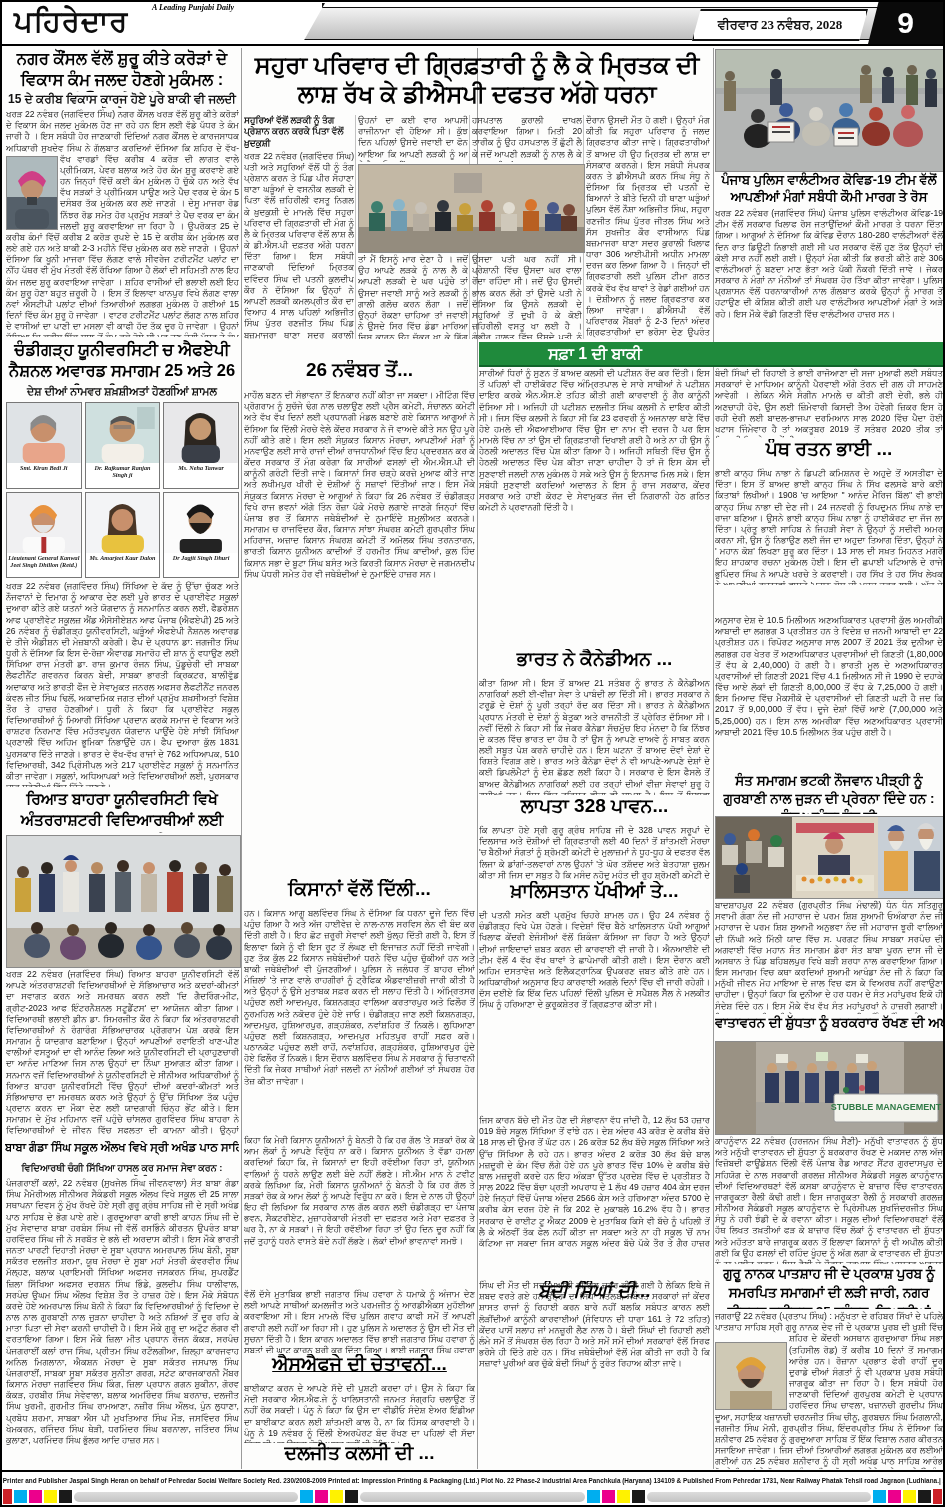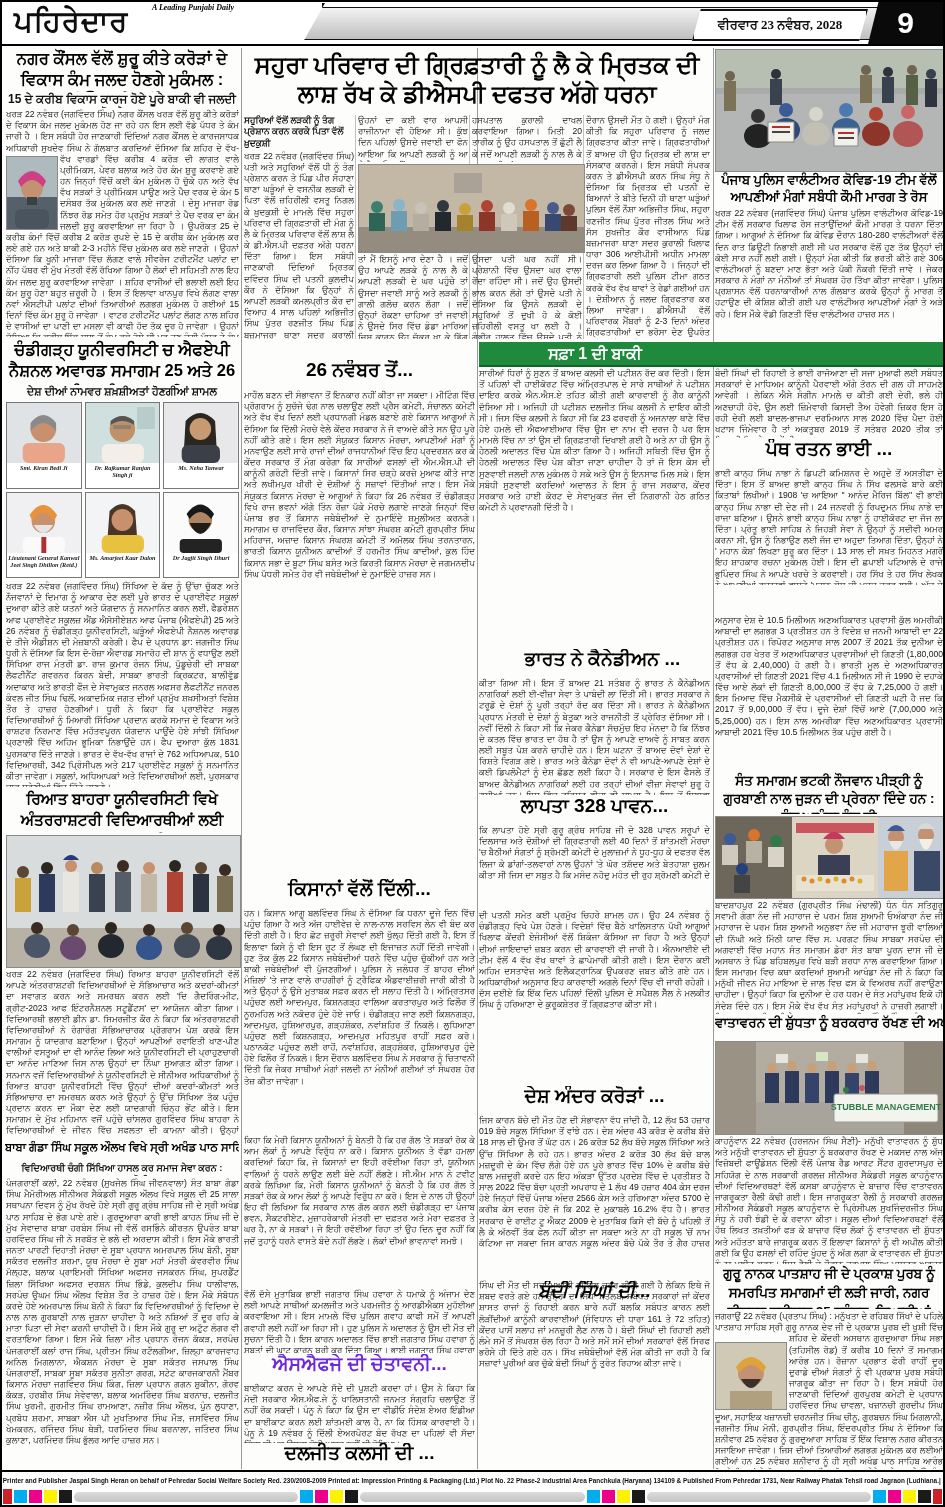--- a/index.html
+++ b/index.html
@@ -5,21 +5,21 @@
   html,body{margin:0;padding:0;background:#e9e9e9;}
   .page{position:relative;width:945px;height:1507px;background:#fdfdfc;margin:0 auto;
         font-family:"Liberation Sans","DejaVu Sans",sans-serif;color:#111;
         border:2px solid #000;box-sizing:border-box;overflow:hidden;}
   .abs{position:absolute;}
   .body-text{font-size:8.6px;line-height:1.3;text-align:justify;color:#161616;overflow:hidden;}
   .lead-bold{font-weight:bold;font-size:9px;line-height:1.25;margin-bottom:2px;}
   .headline{font-weight:bold;text-align:center;color:#000;overflow:hidden;}
   .sec-title{font-weight:bold;text-align:center;font-size:19px;line-height:1.1;color:#000;
              overflow:hidden;white-space:nowrap;}
-  .sec-title.pink{color:#6d28d9;}
+  .sec-title.pink{color:#000000;text-decoration:underline;}
   .subhead{font-weight:bold;text-align:center;overflow:hidden;}
   .vrule{position:absolute;width:1px;background:#9a9a9a;}
   .vrule.lite{background:#c2c2c2;}
   .photo{position:absolute;overflow:hidden;border:1px solid #8a8a8a;background:#cfcfcf;}
   .photo svg{display:block;width:100%;height:100%;}
   .banner{position:absolute;background:#1f8a3c;border-bottom:2px solid #11632a;}
   .banner span{display:block;width:232px;text-align:center;color:#fff;font-weight:bold;
                font-size:16px;line-height:23px;}
   .pgrid{position:absolute;display:grid;grid-template-columns:repeat(3,1fr);gap:3px;}
   .pcell{border:1px solid #777;background:#fff;display:flex;flex-direction:column;}
@@ -149,29 +149,29 @@
 
   <div class="abs body-text" style="left:242px;top:1287px;width:231px;height:64px;">ਵੱਲੋਂ ਦੱਸੇ ਮੁਤਾਬਿਕ ਭਾਈ ਜਗਤਾਰ ਸਿੰਘ ਹਵਾਰਾ ਨੇ ਧਮਾਕੇ ਨੂੰ ਅੰਜਾਮ ਦੇਣ ਲਈ ਆਪਣੇ ਸਾਥੀਆਂ ਕਮਲਜੀਤ ਅਤੇ ਪਰਮਜੀਤ ਨੂੰ ਆਰਡੀਐਕਸ ਮੁਹੱਈਆ ਕਰਵਾਇਆ ਸੀ। ਇਸ ਮਾਮਲੇ ਵਿੱਚ ਪੁਲਿਸ ਗਵਾਹ ਕਾਫੀ ਸਮੇਂ ਤੋਂ ਆਪਣੀ ਗਵਾਹੀ ਲਈ ਨਹੀਂ ਆ ਰਿਹਾ ਸੀ। ਹੁਣ ਪੁਲਿਸ ਨੇ ਅਦਾਲਤ ਨੂੰ ਉਸ ਦੀ ਮੌਤ ਦੀ ਸੂਚਨਾ ਦਿੱਤੀ ਹੈ। ਇਸ ਕਾਰਨ ਅਦਾਲਤ ਵਿੱਚ ਭਾਈ ਜਗਤਾਰ ਸਿੰਘ ਹਵਾਰਾ ਨੂੰ ਸਬੂਤਾਂ ਦੀ ਘਾਟ ਕਾਰਨ ਬਰੀ ਕਰ ਦਿੱਤਾ ਗਿਆ। ਭਾਈ ਜਗਤਾਰ ਸਿੰਘ ਹਵਾਰਾ ਇਸ ਸਮੇਂ ਦਿੱਲੀ ਦੀ ਮੰਡੋਲੀ ਜੇਲ੍ਹ ਵਿੱਚ ਬੰਦ ਹਨ।</div>
 
   <div class="abs sec-title pink" style="left:242px;top:1352px;width:231px;height:28px;">ਐਸਐਫਜੇ ਦੀ ਚੇਤਾਵਨੀ...</div>
   <div class="abs body-text" style="left:242px;top:1381px;width:231px;height:60px;">ਬਾਈਕਾਟ ਕਰਨ ਦੇ ਆਪਣੇ ਸੱਦੇ ਦੀ ਪੁਸ਼ਟੀ ਕਰਦਾ ਹਾਂ। ਉਸ ਨੇ ਕਿਹਾ ਕਿ ਮੋਦੀ ਸਰਕਾਰ ਐਸ.ਐਫ.ਜੇ ਨੂੰ ਖਾਲਿਸਤਾਨੀ ਜਨਮਤ ਸੰਗ੍ਰਹਿ ਚਲਾਉਣ ਤੋਂ ਨਹੀਂ ਰੋਕ ਸਕਦੀ। ਪੰਨੂ ਨੇ ਕਿਹਾ ਕਿ ਉਸ ਦਾ ਵੀਡੀਓ ਸੰਦੇਸ਼ ਏਅਰ ਇੰਡੀਆ ਦਾ ਬਾਈਕਾਟ ਕਰਨ ਲਈ ਸ਼ਾਂਤਮਈ ਕਾਲ ਹੈ, ਨਾ ਕਿ ਹਿੰਸਕ ਕਾਰਵਾਈ ਹੈ। ਪੰਨੂ ਨੇ 19 ਨਵੰਬਰ ਨੂੰ ਦਿੱਲੀ ਏਅਰਪੋਰਟ ਬੰਦ ਰੱਖਣ ਦਾ ਪਹਿਲਾਂ ਵੀ ਸੱਦਾ ਦਿੱਤਾ ਸੀ ਪਰ ਉਸਦਾ ਕੋਈ ਅਸਰ ਨਹੀਂ ਸੀ ਹੋਇਆ।</div>
 
   <div class="abs sec-title" style="left:242px;top:1441px;width:231px;height:26px;">ਦਲਜੀਤ ਕਲਸੀ ਦੀ ...</div>
 
   <div class="abs body-text" style="left:477px;top:366px;width:231px;height:280px;">ਸਾਰੀਆਂ ਧਿਰਾਂ ਨੂੰ ਸੁਣਨ ਤੋਂ ਬਾਅਦ ਕਲਸੀ ਦੀ ਪਟੀਸ਼ਨ ਰੱਦ ਕਰ ਦਿੱਤੀ। ਇਸ ਤੋਂ ਪਹਿਲਾਂ ਵੀ ਹਾਈਕੋਰਟ ਵਿੱਚ ਅੰਮ੍ਰਿਤਪਾਲ ਦੇ ਸਾਰੇ ਸਾਥੀਆਂ ਨੇ ਪਟੀਸ਼ਨ ਦਾਇਰ ਕਰਕੇ ਐਨ.ਐਸ.ਏ ਤਹਿਤ ਕੀਤੀ ਗਈ ਕਾਰਵਾਈ ਨੂੰ ਗੈਰ ਕਾਨੂੰਨੀ ਦੱਸਿਆ ਸੀ। ਅਜਿਹੀ ਹੀ ਪਟੀਸ਼ਨ ਦਲਜੀਤ ਸਿੰਘ ਕਲਸੀ ਨੇ ਦਾਇਰ ਕੀਤੀ ਸੀ। ਜਿਸ ਵਿੱਚ ਕਲਸੀ ਨੇ ਕਿਹਾ ਸੀ ਕਿ 23 ਫਰਵਰੀ ਨੂੰ ਅਜਨਾਲਾ ਥਾਣੇ ਵਿੱਚ ਹੋਏ ਹਮਲੇ ਦੀ ਐਫਆਈਆਰ ਵਿੱਚ ਉਸ ਦਾ ਨਾਮ ਵੀ ਦਰਜ ਹੈ ਪਰ ਇਸ ਮਾਮਲੇ ਵਿੱਚ ਨਾ ਤਾਂ ਉਸ ਦੀ ਗ੍ਰਿਫ਼ਤਾਰੀ ਦਿਖਾਈ ਗਈ ਹੈ ਅਤੇ ਨਾ ਹੀ ਉਸ ਨੂੰ ਹੇਠਲੀ ਅਦਾਲਤ ਵਿੱਚ ਪੇਸ਼ ਕੀਤਾ ਗਿਆ ਹੈ। ਅਜਿਹੀ ਸਥਿਤੀ ਵਿੱਚ ਉਸ ਨੂੰ ਹੇਠਲੀ ਅਦਾਲਤ ਵਿੱਚ ਪੇਸ਼ ਕੀਤਾ ਜਾਣਾ ਚਾਹੀਦਾ ਹੈ ਤਾਂ ਜੋ ਇਸ ਕੇਸ ਦੀ ਸੁਣਵਾਈ ਜਲਦੀ ਨਾਲ ਮੁਕੰਮਲ ਹੋ ਸਕੇ ਅਤੇ ਉਸ ਨੂੰ ਇਨਸਾਫ ਮਿਲ ਸਕੇ। ਇਸ ਸਬੰਧੀ ਸੁਣਵਾਈ ਕਰਦਿਆਂ ਅਦਾਲਤ ਨੇ ਇਸ ਨੂੰ ਰਾਜ ਸਰਕਾਰ, ਕੇਂਦਰ ਸਰਕਾਰ ਅਤੇ ਹਾਈ ਕੋਰਟ ਦੇ ਸੇਵਾਮੁਕਤ ਜੱਜ ਦੀ ਨਿਗਰਾਨੀ ਹੇਠ ਗਠਿਤ ਕਮੇਟੀ ਨੇ ਪ੍ਰਵਾਨਗੀ ਦਿੱਤੀ ਹੈ।</div>
 
-  <div class="abs sec-title" style="left:477px;top:647px;width:231px;height:28px;margin-left:8px;">ਭਾਰਤ ਨੇ ਕੈਨੇਡੀਅਨ ...</div>
+  <div class="abs sec-title" style="left:477px;top:647px;width:231px;height:28px;">ਭਾਰਤ ਨੇ ਕੈਨੇਡੀਅਨ ...</div>
   <div class="abs body-text" style="left:477px;top:676px;width:231px;height:117px;">ਕੀਤਾ ਗਿਆ ਸੀ। ਇਸ ਤੋਂ ਬਾਅਦ 21 ਸਤੰਬਰ ਨੂੰ ਭਾਰਤ ਨੇ ਕੈਨੇਡੀਅਨ ਨਾਗਰਿਕਾਂ ਲਈ ਈ-ਵੀਜ਼ਾ ਸੇਵਾ ਤੇ ਪਾਬੰਦੀ ਲਾ ਦਿੱਤੀ ਸੀ। ਭਾਰਤ ਸਰਕਾਰ ਨੇ ਟਰੂਡੋ ਦੇ ਦੋਸ਼ਾਂ ਨੂੰ ਪੂਰੀ ਤਰ੍ਹਾਂ ਰੱਦ ਕਰ ਦਿੱਤਾ ਸੀ। ਭਾਰਤ ਨੇ ਕੈਨੇਡੀਅਨ ਪ੍ਰਧਾਨ ਮੰਤਰੀ ਦੇ ਦੋਸ਼ਾਂ ਨੂੰ ਬੇਤੁਕਾ ਅਤੇ ਰਾਜਨੀਤੀ ਤੋਂ ਪ੍ਰੇਰਿਤ ਦੱਸਿਆ ਸੀ। ਨਵੀਂ ਦਿੱਲੀ ਨੇ ਕਿਹਾ ਸੀ ਕਿ ਜੇਕਰ ਕੈਨੇਡਾ ਸੱਚਮੁੱਚ ਇਹ ਮੰਨਦਾ ਹੈ ਕਿ ਨਿੱਝਰ ਦੇ ਕਤਲ ਵਿੱਚ ਭਾਰਤ ਦਾ ਹੱਥ ਹੈ ਤਾਂ ਉਸ ਨੂੰ ਆਪਣੇ ਦਾਅਵੇ ਨੂੰ ਸਾਬਤ ਕਰਨ ਲਈ ਸਬੂਤ ਪੇਸ਼ ਕਰਨੇ ਚਾਹੀਦੇ ਹਨ। ਇਸ ਘਟਨਾ ਤੋਂ ਬਾਅਦ ਦੋਵਾਂ ਦੇਸ਼ਾਂ ਦੇ ਰਿਸ਼ਤੇ ਵਿਗੜ ਗਏ। ਭਾਰਤ ਅਤੇ ਕੈਨੇਡਾ ਦੋਵਾਂ ਨੇ ਵੀ ਆਪਣੇ-ਆਪਣੇ ਦੇਸ਼ਾਂ ਦੇ ਕਈ ਡਿਪਲੋਮੈਟਾਂ ਨੂੰ ਦੇਸ਼ ਛੱਡਣ ਲਈ ਕਿਹਾ ਹੈ। ਸਰਕਾਰ ਦੇ ਇਸ ਫੈਸਲੇ ਤੋਂ ਬਾਅਦ ਕੈਨੇਡੀਅਨ ਨਾਗਰਿਕਾਂ ਲਈ ਹਰ ਤਰ੍ਹਾਂ ਦੀਆਂ ਵੀਜ਼ਾ ਸੇਵਾਵਾਂ ਸ਼ੁਰੂ ਹੋ ਗਈਆਂ ਹਨ। ਇਸ ਵਿੱਚ ਟੂਰਿਸਟ ਵੀਜ਼ਾ ਵੀ ਸ਼ਾਮਲ ਹੈ। ਇਸ ਤੋਂ ਇਲਾਵਾ ਐਂਟਰੀ ਵੀਜ਼ਾ, ਬਿਜ਼ਨਸ ਵੀਜ਼ਾ, ਮੈਡੀਕਲ ਵੀਜ਼ਾ ਅਤੇ ਕਾਨਫਰੰਸ ਵੀਜ਼ਾ ਵੀ ਸ਼ੁਰੂ ਕੀਤਾ ਗਿਆ ਹੈ।</div>
 
   <div class="abs sec-title" style="left:477px;top:794px;width:231px;height:28px;">ਲਾਪਤਾ 328 ਪਾਵਨ...</div>
   <div class="abs body-text" style="left:477px;top:823px;width:231px;height:55px;">ਕਿ ਲਾਪਤਾ ਹੋਏ ਸ੍ਰੀ ਗੁਰੂ ਗ੍ਰੰਥ ਸਾਹਿਬ ਜੀ ਦੇ 328 ਪਾਵਨ ਸਰੂਪਾਂ ਦੇ ਦਿਲਸਾਜ਼ ਅਤੇ ਦੋਸ਼ੀਆਂ ਦੀ ਗ੍ਰਿਫਤਾਰੀ ਲਈ 40 ਦਿਨਾਂ ਤੋਂ ਸ਼ਾਂਤਮਈ ਮੋਰਚਾ 'ਚ ਬੈਠੀਆਂ ਸੰਗਤਾਂ ਨੂੰ ਸ਼੍ਰੋਮਣੀ ਕਮੇਟੀ ਦੇ ਮੁਲਾਜ਼ਮਾਂ ਨੇ ਧੂਹ-ਧੂਹ ਕੇ ਦਫਤਰ ਵੱਲ ਲਿਜਾ ਕੇ ਡਾਂਗਾਂ-ਤਲਵਾਰਾਂ ਨਾਲ ਉਹਨਾਂ 'ਤੇ ਘੋਰ ਤਸ਼ੱਦਦ ਅਤੇ ਬੇਤਹਾਸ਼ਾ ਜ਼ੁਲਮ ਕੀਤਾ ਸੀ ਜਿਸ ਦਾ ਸਬੂਤ ਹੈ ਕਿ ਮਸੰਦ ਨਹੋਦੂ ਮਹੰਤ ਦੀ ਰੂਹ ਸ਼੍ਰੋਮਣੀ ਕਮੇਟੀ ਦੇ ਮੌਜੂਦਾ ਅਧਿਕਾਰੀਆਂ 'ਚ ਵੜ ਚੁੱਕੀ ਹੈ।</div>
 
+  <div class="abs sec-title" style="left:477px;top:879px;width:231px;height:28px;">ਖ਼ਾਲਿਸਤਾਨ ਪੱਖੀਆਂ ਤੇ...</div>
   <div class="abs body-text" style="left:477px;top:908px;width:231px;height:174px;">ਦੀ ਪਤਨੀ ਸਮੇਤ ਕਈ ਪ੍ਰਮੁੱਖ ਚਿਹਰੇ ਸ਼ਾਮਲ ਹਨ। ਉਹ 24 ਨਵੰਬਰ ਨੂੰ ਚੰਡੀਗੜ੍ਹ ਵਿਖੇ ਪੇਸ਼ ਹੋਣਗੇ। ਵਿਦੇਸ਼ਾਂ ਵਿੱਚ ਬੈਠੇ ਖਾਲਿਸਤਾਨ ਪੱਖੀ ਆਗੂਆਂ ਖਿਲਾਫ ਕੇਂਦਰੀ ਏਜੰਸੀਆਂ ਵੱਲੋਂ ਸ਼ਿਕੰਜਾ ਕੱਸਿਆ ਜਾ ਰਿਹਾ ਹੈ ਅਤੇ ਉਨ੍ਹਾਂ ਦੀਆਂ ਜਾਇਦਾਦਾਂ ਜ਼ਬਤ ਕਰਨ ਦੀ ਕਾਰਵਾਈ ਵੀ ਜਾਰੀ ਹੈ। ਐਨਆਈਏ ਦੀ ਟੀਮ ਵੱਲੋਂ 4 ਵੱਖ ਵੱਖ ਥਾਵਾਂ ਤੇ ਛਾਪੇਮਾਰੀ ਕੀਤੀ ਗਈ। ਇਸ ਦੌਰਾਨ ਕਈ ਅਹਿਮ ਦਸਤਾਵੇਜ਼ ਅਤੇ ਇਲੈਕਟ੍ਰਾਨਿਕ ਉਪਕਰਣ ਜ਼ਬਤ ਕੀਤੇ ਗਏ ਹਨ। ਅਧਿਕਾਰੀਆਂ ਅਨੁਸਾਰ ਇਹ ਕਾਰਵਾਈ ਅਗਲੇ ਦਿਨਾਂ ਵਿੱਚ ਵੀ ਜਾਰੀ ਰਹੇਗੀ। ਦੱਸ ਦਈਏ ਕਿ ਇੱਕ ਦਿਨ ਪਹਿਲਾਂ ਦਿੱਲੀ ਪੁਲਿਸ ਦੇ ਸਪੈਸ਼ਲ ਸੈੱਲ ਨੇ ਮਲਕੀਤ ਸਿੰਘ ਨੂੰ ਹਰਿਆਣਾ ਦੇ ਕੁਰੂਕਸ਼ੇਤਰ ਤੋਂ ਗ੍ਰਿਫ਼ਤਾਰ ਕੀਤਾ ਸੀ।</div>
 
-  <div class="abs sec-title" style="left:477px;top:1084px;width:231px;height:28px;">ਦੇਸ਼ ਅੰਦਰ ਕਰੋੜਾਂ ...</div>
   <div class="abs body-text" style="left:477px;top:1113px;width:231px;height:134px;">ਜਿਸ ਕਾਰਨ ਬੱਚੇ ਦੀ ਮੌਤ ਹੋਣ ਦੀ ਸੰਭਾਵਨਾ ਵੱਧ ਜਾਂਦੀ ਹੈ, 12 ਲੱਖ 53 ਹਜ਼ਾਰ 019 ਬੱਚੇ ਸਕੂਲ ਸਿੱਖਿਆ ਤੋਂ ਵਾਂਝੇ ਹਨ। ਦੇਸ਼ ਅੰਦਰ 43 ਕਰੋੜ ਦੇ ਕਰੀਬ ਬੱਚੇ 18 ਸਾਲ ਦੀ ਉਮਰ ਤੋਂ ਘੱਟ ਹਨ। 26 ਕਰੋੜ 52 ਲੱਖ ਬੱਚੇ ਸਕੂਲ ਸਿੱਖਿਆ ਅਤੇ ਉੱਚ ਸਿੱਖਿਆ ਲੈ ਰਹੇ ਹਨ। ਭਾਰਤ ਅੰਦਰ 2 ਕਰੋੜ 30 ਲੱਖ ਬੱਚੇ ਬਾਲ ਮਜ਼ਦੂਰੀ ਦੇ ਕੰਮ ਵਿੱਚ ਲੱਗੇ ਹੋਏ ਹਨ ਪੂਰੇ ਭਾਰਤ ਵਿੱਚ 10% ਦੇ ਕਰੀਬ ਬੱਚੇ ਬਾਲ ਮਜ਼ਦੂਰੀ ਕਰਦੇ ਹਨ ਇਹ ਅੰਕੜਾ ਉੱਤਰ ਪ੍ਰਦੇਸ਼ ਵਿੱਚ ਦੋ ਪ੍ਰਤੀਸ਼ਤ ਹੈ ਸਾਲ 2022 ਵਿੱਚ ਬੱਚਾ ਪ੍ਰਤੀ ਅਪਰਾਧ ਦੇ 1 ਲੱਖ 49 ਹਜ਼ਾਰ 404 ਕੇਸ ਦਰਜ ਹੋਏ ਜਿਨ੍ਹਾਂ ਵਿੱਚੋਂ ਪੰਜਾਬ ਅੰਦਰ 2566 ਕੇਸ ਅਤੇ ਹਰਿਆਣਾ ਅੰਦਰ 5700 ਦੇ ਕਰੀਬ ਕੇਸ ਦਰਜ ਹੋਏ ਜੋ ਕਿ 202 ਦੇ ਮੁਕਾਬਲੇ 16.2% ਵੱਧ ਹੈ। ਭਾਰਤ ਸਰਕਾਰ ਦੇ ਰਾਈਟ ਟੂ ਐਕਟ 2009 ਦੇ ਮੁਤਾਬਿਕ ਕਿਸੇ ਵੀ ਬੱਚੇ ਨੂੰ ਪਹਿਲੀ ਤੋਂ ਲੈ ਕੇ ਅੱਠਵੀਂ ਤੱਕ ਫੇਲ ਨਹੀਂ ਕੀਤਾ ਜਾ ਸਕਦਾ ਅਤੇ ਨਾ ਹੀ ਸਕੂਲ 'ਚੋਂ ਨਾਮ ਕੱਟਿਆ ਜਾ ਸਕਦਾ ਜਿਸ ਕਾਰਨ ਸਕੂਲ ਅੰਦਰ ਬੱਚੇ ਪੱਕੇ ਤੌਰ ਤੇ ਗੈਰ ਹਾਜ਼ਰ ਰਹਿ ਕੇ ਬਾਲ ਮਜ਼ਦੂਰੀ ਦੇ ਕੰਮ ਵਿੱਚ ਲੱਗ ਜਾਂਦੇ ਹਨ। ਜ਼ਰੂਰਤ ਇਸ ਗੱਲ ਦੀ ਹੈ ਕਿ ਦੇਸ਼ ਦੇ ਨਾਗਰਿਕਾਂ ਦੀ ਆਰਥਿਕਤਾ ਵਿੱਚ ਸੁਧਾਰ ਕਰਕੇ ਬੱਚਿਆਂ ਨੂੰ ਬਾਲ ਮਜ਼ਦੂਰੀ ਤੋਂ ਰੋਕਿਆ ਜਾਵੇ ਇਸ ਸਮੇਂ ਦੀ ਮੰਗ ਹੈ।</div>
 
   <div class="abs sec-title" style="left:477px;top:1279px;width:231px;height:28px;font-style:italic;">ਬੰਦੀ ਸਿੰਘਾਂ ਦੀ...</div>
   <div class="abs body-text" style="left:477px;top:1278px;width:231px;height:188px;">ਸਿੰਘ ਦੀ ਮੌਤ ਦੀ ਸਜ਼ਾ ਮੁਆਫੀ ਦੀ ਗਲ ਜ਼ਰੂਰ ਕੀਤੀ ਗਈ ਹੈ ਲੇਕਿਨ ਇਥੇ ਜੋ ਸ਼ਬਦ ਵਰਤੇ ਗਏ ਹਨ ਉਨ੍ਹਾਂ ਦਾ ਸਿੱਧਾ ਮਤਲਬ, ਸਬੰਧਤ ਸਰਕਾਰਾਂ ਜਾਂ ਕੇਂਦਰ ਸ਼ਾਸਤ ਰਾਜਾਂ ਨੂੰ ਰਿਹਾਈ ਕਰਨ ਬਾਰੇ ਨਹੀਂ ਬਲਕਿ ਸਬੰਧਤ ਕਾਰਨ ਲਈ ਲੋੜੀਂਦੀਆਂ ਕਾਨੂੰਨੀ ਕਾਰਵਾਈਆਂ (ਸੰਵਿਧਾਨ ਦੀ ਧਾਰਾ 161 ਤੇ 72 ਤਹਿਤ) ਕੇਂਦਰ ਪਾਸੋਂ ਸਲਾਹ ਜਾਂ ਮਨਜ਼ੂਰੀ ਲੈਣ ਨਾਲ ਹੈ। ਬੰਦੀ ਸਿੰਘਾਂ ਦੀ ਰਿਹਾਈ ਲਈ ਲੰਮੇ ਸਮੇਂ ਤੋਂ ਸੰਘਰਸ਼ ਚੱਲ ਰਿਹਾ ਹੈ ਅਤੇ ਸਮੇਂ ਸਮੇਂ ਦੀਆਂ ਸਰਕਾਰਾਂ ਵੱਲੋਂ ਸਿਰਫ ਭਰੋਸੇ ਹੀ ਦਿੱਤੇ ਗਏ ਹਨ। ਸਿੱਖ ਜਥੇਬੰਦੀਆਂ ਵੱਲੋਂ ਮੰਗ ਕੀਤੀ ਜਾ ਰਹੀ ਹੈ ਕਿ ਸਜ਼ਾਵਾਂ ਪੂਰੀਆਂ ਕਰ ਚੁੱਕੇ ਬੰਦੀ ਸਿੰਘਾਂ ਨੂੰ ਤੁਰੰਤ ਰਿਹਾਅ ਕੀਤਾ ਜਾਵੇ।</div>
 
   <div class="photo" style="left:713px;top:47px;width:228px;height:121px;">
     <svg viewBox="0 0 228 121" preserveAspectRatio="none">
       <rect width="228" height="38" fill="#b7beb2"></rect>
       <rect y="38" width="228" height="83" fill="#a8abaa"></rect>
       <rect y="44" width="228" height="77" fill="#b4b6b5"></rect>

